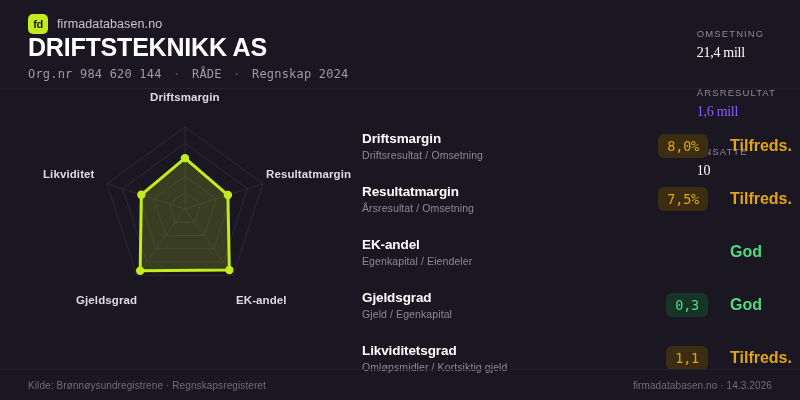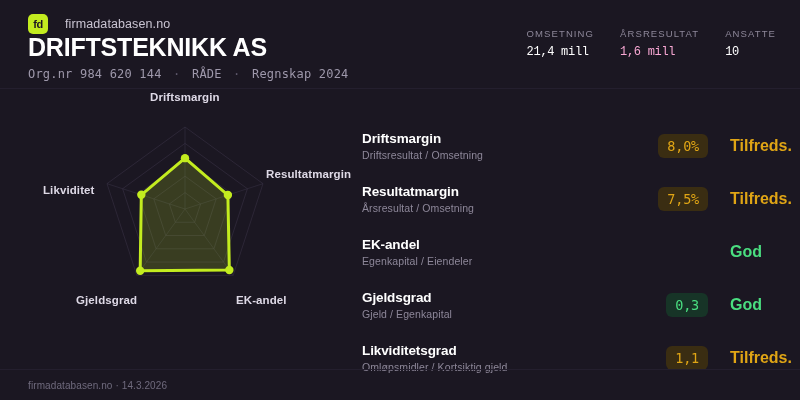--- a/index.html
+++ b/index.html
@@ -27,21 +27,21 @@
     left: 0; top: 0;
     width: 800px;
     height: 88px;
     box-sizing: border-box;
   }
   .brand {
     position: absolute;
     left: 28px; top: 14px;
     display: flex;
     align-items: center;
-    gap: 17px;
+    gap: 9px;
   }
   .brand-logo {
     width: 20px;
     height: 20px;
     border-radius: 5px;
     background: #c3ec1f;
     color: #1b1722;
     font-family: "Liberation Sans", sans-serif;
     font-size: 11px;
     font-weight: bold;
@@ -73,37 +73,38 @@
   }
   .company-meta .sep { color: #5e586b; padding: 0 4px; }
 
   
   .stats {
     position: absolute;
     right: 24px; top: 28px;
     display: flex;
     align-items: flex-start;
     gap: 26px;
+    flex-direction: column;
   }
   .stat { text-align: left; }
   .stat-label {
     font-size: 9.5px;
     letter-spacing: 1.1px;
     color: #8d8799;
     text-transform: uppercase;
     margin-bottom: 6px;
   }
   .stat-value {
-    font-family: Liberation Mono, monospace;
-    font-size: 12px;
+    font-family: Liberation Serif, serif;
+    font-size: 14px;
     color: #ffffff;
     letter-spacing: -0.3px;
     white-space: nowrap;
   }
-  .stat-value.pos { color: #f9a8d4; }
+  .stat-value.pos { color: #8b5cf6; }
 
   .header-rule {
     position: absolute;
     left: 0; top: 88px;
     width: 800px;
     height: 1px;
     background: #241f2e;
   }
 
   
@@ -260,21 +261,21 @@
         <circle cx="227.89" cy="103.06" r="4.2" fill="#c3ec1f"></circle>
         <circle cx="229.34" cy="178.03" r="4.2" fill="#c3ec1f"></circle>
         <circle cx="140.18" cy="178.70" r="4.2" fill="#c3ec1f"></circle>
         <circle cx="141.33" cy="102.81" r="4.2" fill="#c3ec1f"></circle>
       </svg>
     <div id="radar-labels">
         <div class="radar-axis-label" style="left: 150px; top: -1px;">Driftsmargin</div>
         <div class="radar-axis-label" style="left: 266px; top: 76px;">Resultatmargin</div>
         <div class="radar-axis-label" style="left: 236px; top: 202px;">EK-andel</div>
         <div class="radar-axis-label" style="left: 76px; top: 202px;">Gjeldsgrad</div>
-        <div class="radar-axis-label" style="left: 43px; top: 92px;">Likviditet</div>
+        <div class="radar-axis-label" style="left: 43px; top: 76px;">Likviditet</div>
       </div>
   </div>
 
   <div class="metrics">
 
     <div class="metric-row">
       <div class="metric-text">
         <div class="metric-name">Driftsmargin</div>
         <div class="metric-formula">Driftsresultat / Omsetning</div>
       </div>
@@ -324,16 +325,17 @@
       <div class="metric-right">
         <div class="metric-pill warn">1,1</div>
         <div class="metric-status warn">Tilfreds.</div>
       </div>
     </div>
 
   </div>
 
   <div class="footer-rule"></div>
   <div class="footer">
+    <div class="footer-left">Kilde: Brønnøysundregistrene · Regnskapsregisteret</div>
     <div class="footer-right">firmadatabasen.no · 14.3.2026</div>
   </div>
 
 </div>
 
 </body></html>

